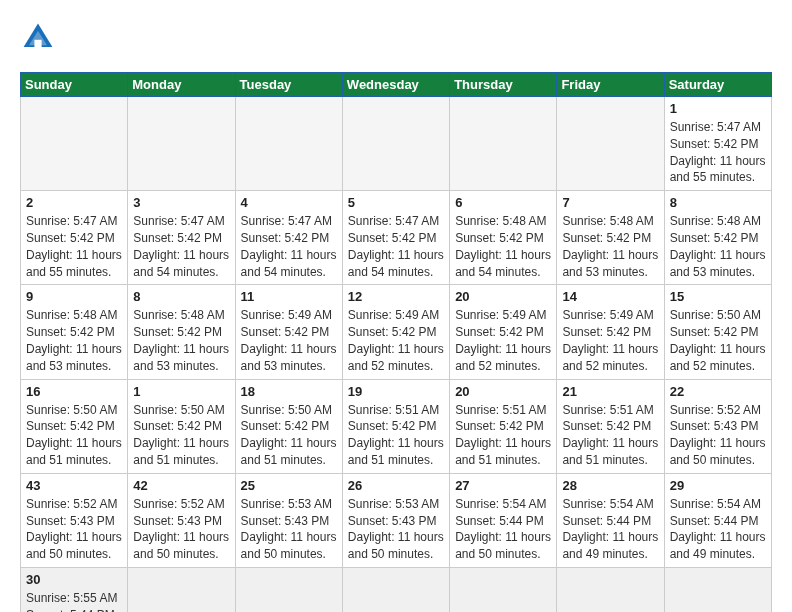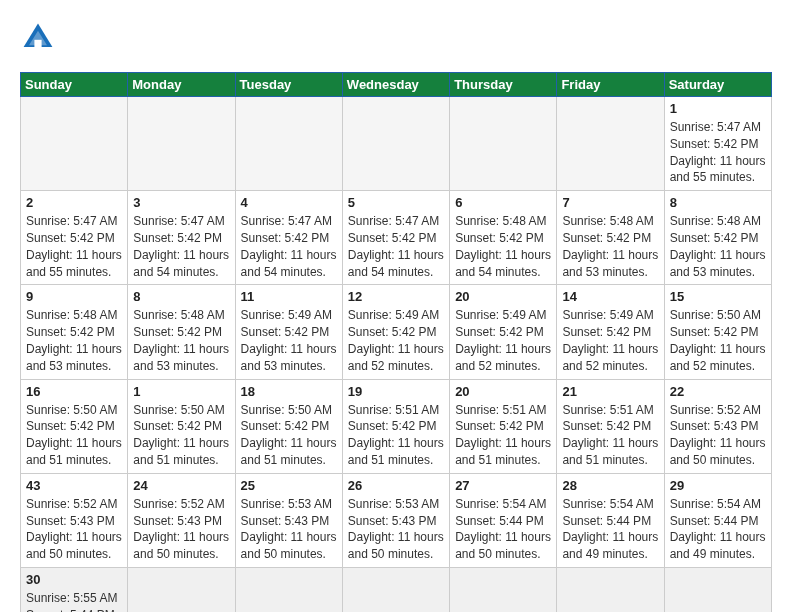--- a/index.html
+++ b/index.html
@@ -289,21 +289,21 @@
       </tr>
       <tr>
         <td>
           <span class="day-number">43</span>
           <div class="day-info" style="white-space: pre-line;">Sunrise: 5:52 AM
 Sunset: 5:43 PM
 Daylight: 11 hours
 and 50 minutes.</div>
         </td>
         <td>
-          <span class="day-number">24</span>
+          <span class="day-number">42</span>
           <div class="day-info" style="white-space: pre-line;">Sunrise: 5:52 AM
 Sunset: 5:43 PM
 Daylight: 11 hours
 and 50 minutes.</div>
         </td>
         <td>
           <span class="day-number">25</span>
           <div class="day-info" style="white-space: pre-line;">Sunrise: 5:53 AM
 Sunset: 5:43 PM
 Daylight: 11 hours

